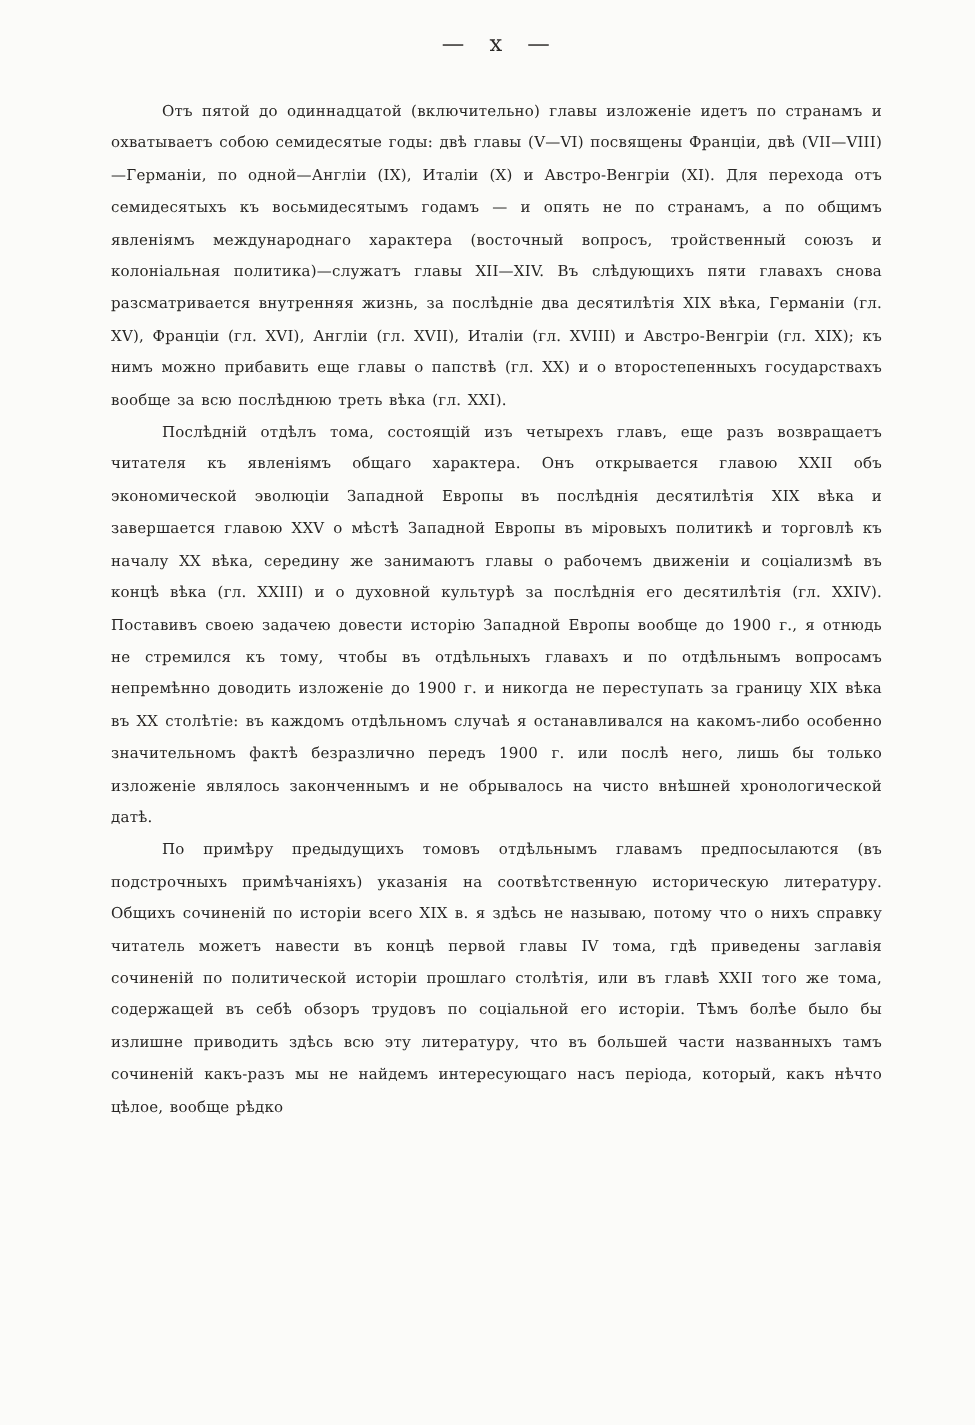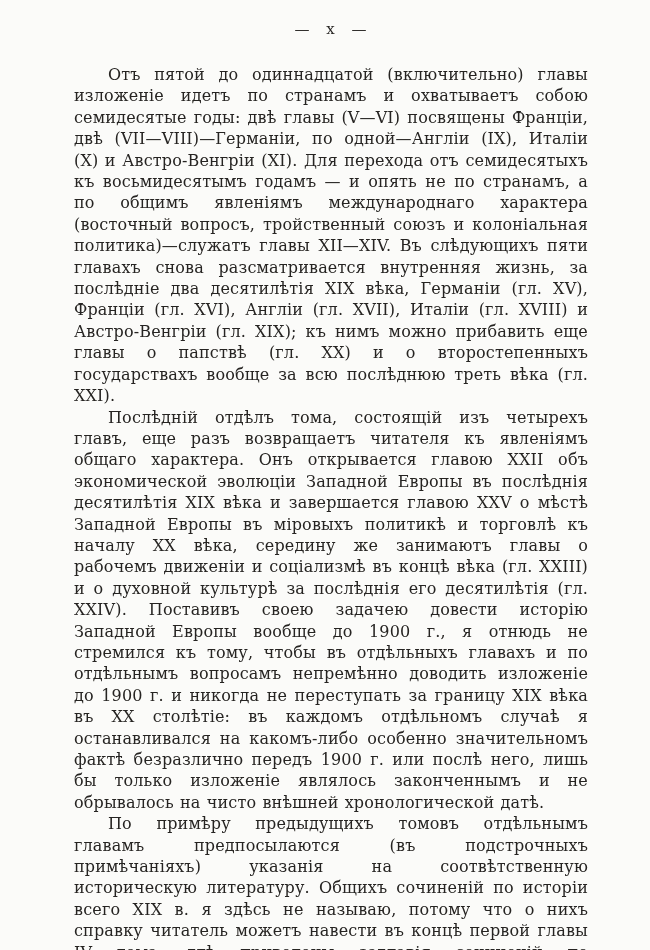--- a/index.html
+++ b/index.html
@@ -25,21 +25,21 @@
     font-size: 15px;
     letter-spacing: 1px;
     word-spacing: 10px;
     margin-bottom: 26px;
     color: #2b2927;
   }
   .body-text p {
     margin: 0;
     text-align: justify;
     text-indent: 34px;
-    font-size: 16px;
+    font-size: 10px;
     line-height: 21.4px;
     letter-spacing: 0.15px;
     word-spacing: 1px;
     hyphens: auto;
     -webkit-hyphens: auto;
   }
 </style>
 </head>
 <body>
 

